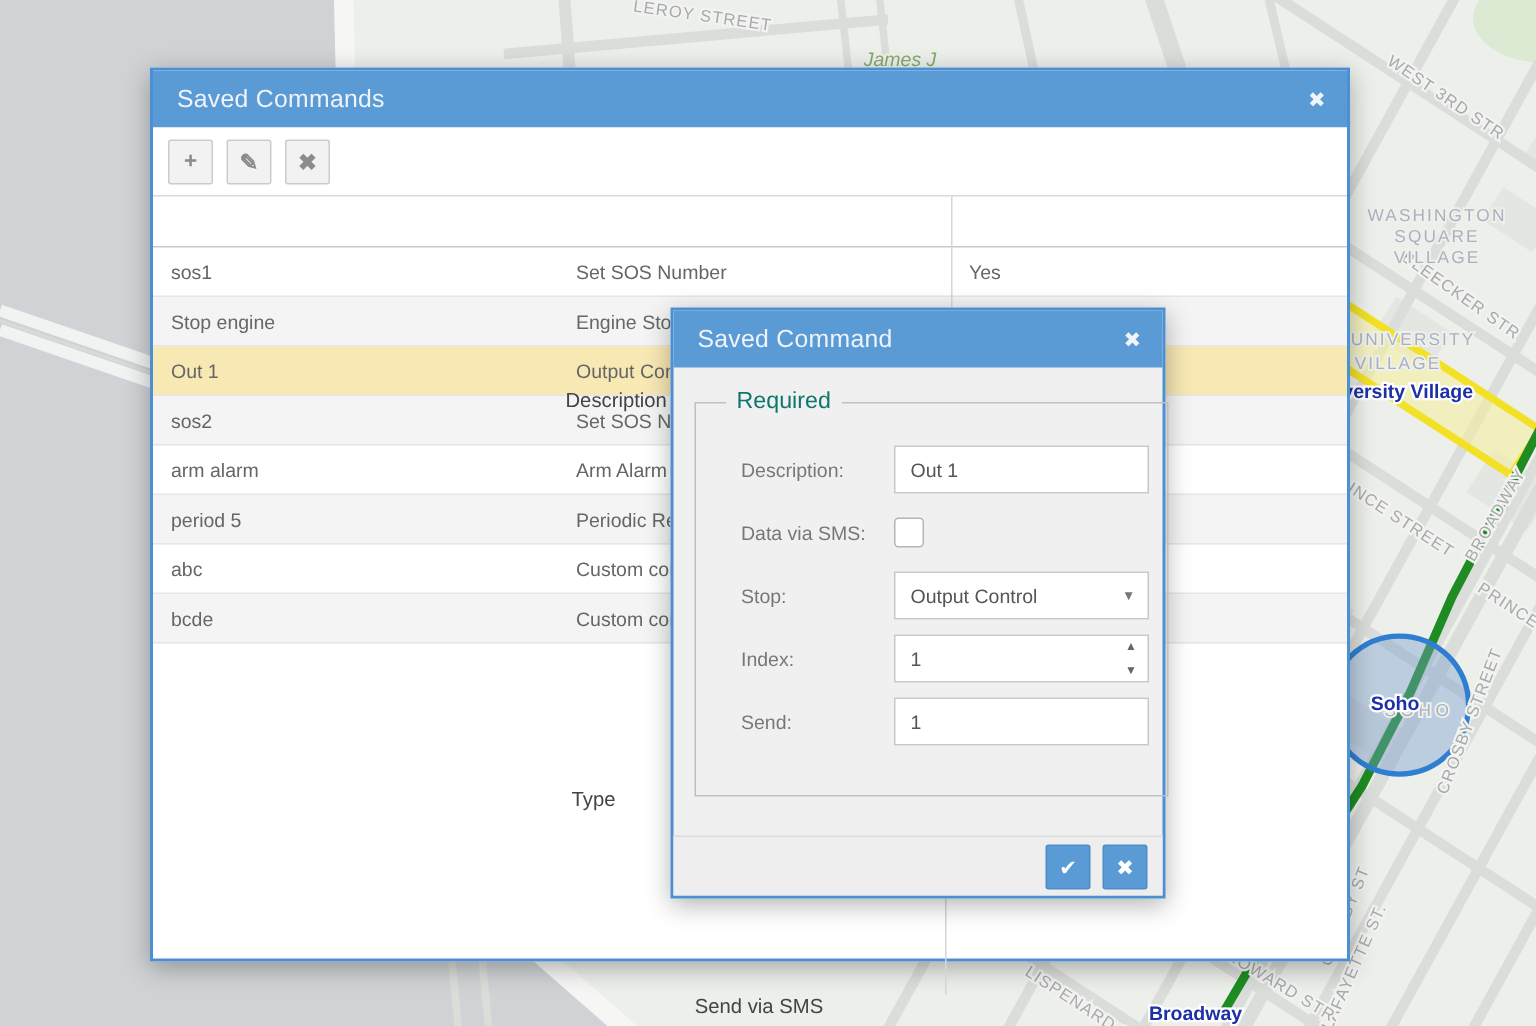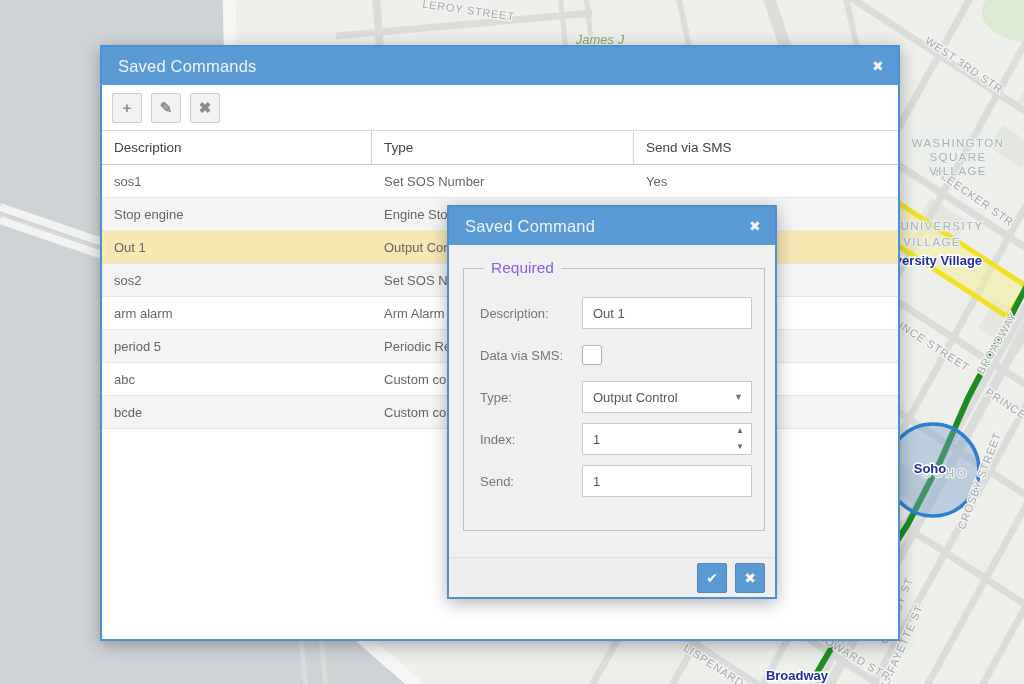--- a/index.html
+++ b/index.html
@@ -26,39 +26,39 @@
   .titlebar .close{margin-left:auto;color:rgba(255,255,255,.9);font-size:14px;
     cursor:pointer;line-height:1;}
   
   #dlg-commands{left:100px;top:45px;width:800px;height:596px;z-index:10;}
   .toolbar{height:46px;display:flex;align-items:center;gap:9px;padding-left:10px;
     background:#fff;border-bottom:1px solid #d9d9d9;box-sizing:border-box;}
   .tbtn{width:30px;height:30px;background:#f2f2f2;border:1px solid #ccc;border-radius:2px;
     color:#8b8b8b;display:flex;align-items:center;justify-content:center;
     font-size:15px;font-weight:bold;box-sizing:border-box;cursor:pointer;}
   .thead{height:34px;display:flex;align-items:center;border-bottom:1px solid #c9c9c9;
-    font-size:13.5px;color:#444;box-sizing:border-box;}
+    font-size:13.5px;color:#444;box-sizing:border-box;flex-direction:column;}
   .thead .th{padding-left:12px;box-sizing:border-box;height:100%;display:flex;align-items:center;
     border-right:1px solid #d6d6d6;}
   .thead .th:last-child{border-right:none;}
   .col-desc{width:270px;flex:0 0 270px;}
   .col-type{width:262px;flex:0 0 262px;}
   .col-sms{flex:1 1 auto;}
   .trow{height:33px;display:flex;align-items:center;font-size:13px;color:#666;
     border-bottom:1px solid #e6e6e6;box-sizing:border-box;cursor:pointer;}
   .trow:nth-child(even){background:#f4f4f4;}
   .trow.selected{background:#f8e8b4;}
   .trow .td{padding-left:12px;box-sizing:border-box;overflow:hidden;white-space:nowrap;}
   
   #dlg-command{left:447px;top:205px;width:330px;height:394px;z-index:20;background:#f0f0f0;}
   #dlg-command .body{padding:12px 14px 0 14px;}
   fieldset{border:1px solid #c0c0c0;margin:2px 0 0 0;padding:12px 12px 10px 12px;height:272px;
     box-sizing:border-box;}
-  legend{color:#8b5cf6;font-size:15.5px;padding:0 7px;margin-left:8px;}
-  .frow{display:flex;align-items:center;margin:8px 0 10px 4px;min-height:32px;}
+  legend{color:#0f766e;font-size:15.5px;padding:0 7px;margin-left:8px;}
+  .frow{display:flex;align-items:center;margin:8px 0 10px 18px;min-height:32px;}
   .flabel{flex:0 0 102px;font-size:13px;color:#777;}
   .fctrl{position:relative;width:170px;}
   .tinput{width:100%;height:32px;border:1px solid #c8c8c8;background:#fff;color:#555;
     font-size:13px;padding:0 10px;box-sizing:border-box;font-family:"Liberation Sans",sans-serif;outline:none;}
   .checkbox{width:18px;height:18px;border:1px solid #b5b5b5;border-radius:3px;background:#fff;cursor:pointer;}
   .combo{width:100%;height:32px;border:1px solid #c8c8c8;background:#fff;color:#555;font-size:13px;
     display:flex;align-items:center;padding:0 24px 0 10px;box-sizing:border-box;cursor:pointer;}
   .combo-arrow{position:absolute;right:9px;top:11px;font-size:9px;color:#777;pointer-events:none;}
   .spin-up{position:absolute;right:8px;top:4px;font-size:8px;color:#666;cursor:pointer;line-height:1;}
   .spin-down{position:absolute;right:8px;bottom:4px;font-size:8px;color:#666;cursor:pointer;line-height:1;}
@@ -240,21 +240,21 @@
           <input class="tinput" type="text" value="Out 1" style="">
         </div>
       </div>
       <div class="frow">
         <div class="flabel">Data via SMS:</div>
         <div class="fctrl">
           <div class="checkbox"></div>
         </div>
       </div>
       <div class="frow">
-        <div class="flabel">Type:</div>
+        <div class="flabel">Stop:</div>
         <div class="fctrl">
           <div class="combo">
             <span>Output Control</span>
           </div>
           <span class="combo-arrow">▼</span>
         </div>
       </div>
       <div class="frow">
         <div class="flabel">Index:</div>
         <div class="fctrl">

